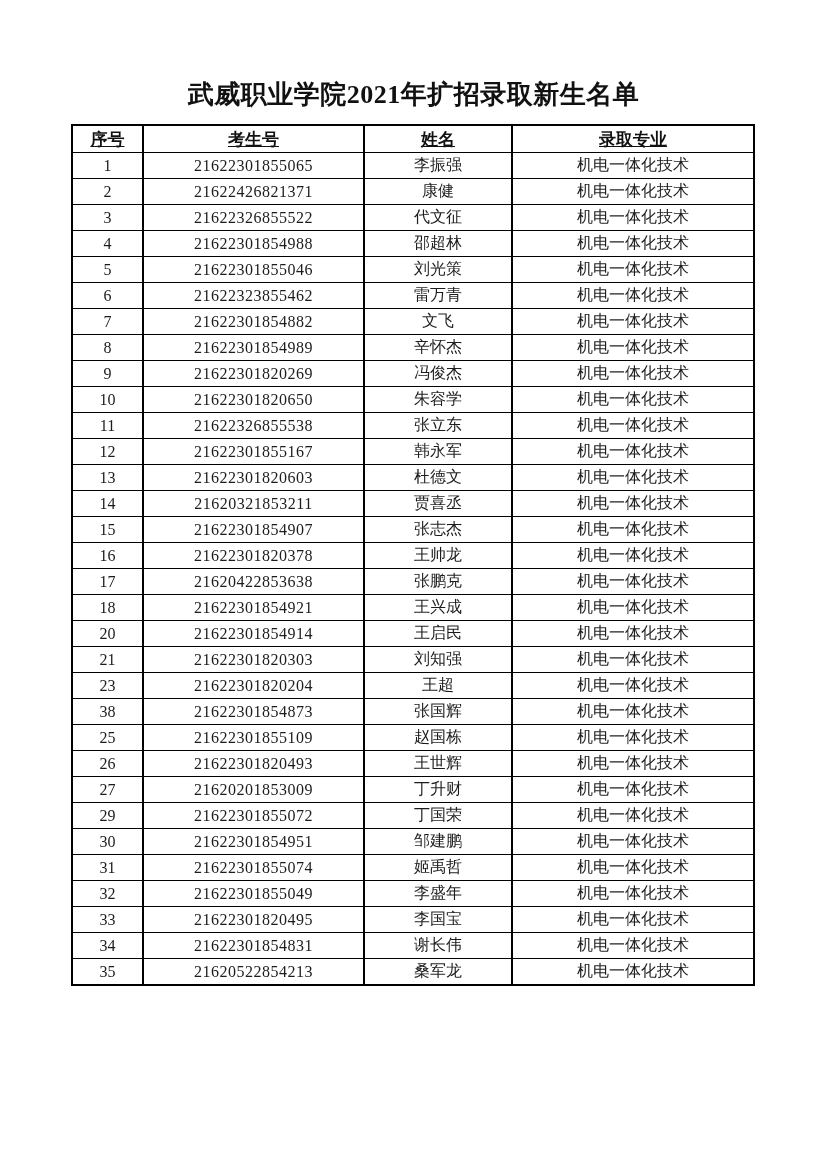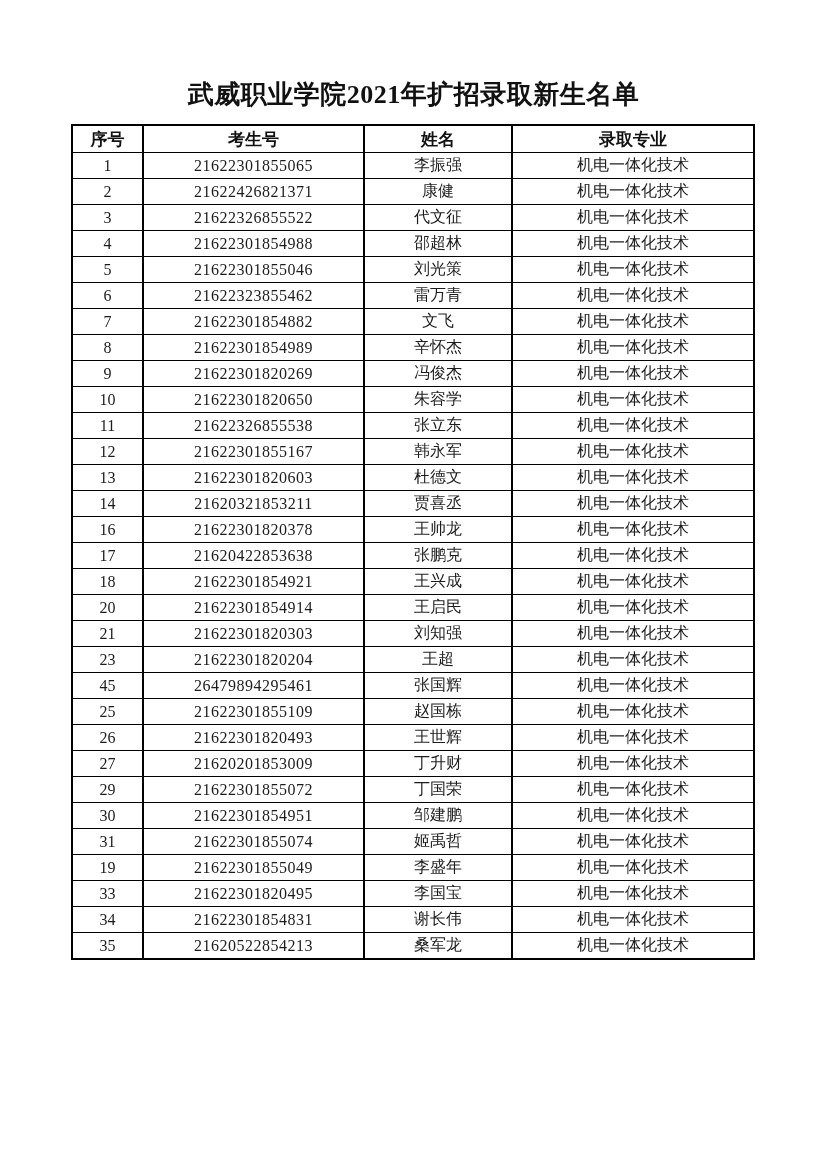--- a/index.html
+++ b/index.html
@@ -42,20 +42,21 @@
     vertical-align: middle;
     padding: 0;
     white-space: nowrap;
     overflow: hidden;
   }
   .admission-table th {
     height: 26px;
     font-size: 17px;
     font-weight: bold;
     color: #111111;
+    text-decoration: underline;
   }
   .admission-table td {
     height: 25px;
     font-size: 16px;
     font-weight: normal;
     color: #1c1c1c;
   }
   .col-no      { width: 71px; }
   .col-cand    { width: 221px; }
   .col-name    { width: 148px; }
@@ -176,20 +177,26 @@
       <td class="cell-major">机电一体化技术</td>
     </tr>
 
     <tr>
       <td class="cell-no">14</td>
       <td class="cell-candidate-no">21620321853211</td>
       <td class="cell-name">贾喜丞</td>
       <td class="cell-major">机电一体化技术</td>
     </tr>
 
+    <tr>
+      <td class="cell-no">15</td>
+      <td class="cell-candidate-no">21622301854907</td>
+      <td class="cell-name">张志杰</td>
+      <td class="cell-major">机电一体化技术</td>
+    </tr>
 
     <tr>
       <td class="cell-no">16</td>
       <td class="cell-candidate-no">21622301820378</td>
       <td class="cell-name">王帅龙</td>
       <td class="cell-major">机电一体化技术</td>
     </tr>
 
     <tr>
       <td class="cell-no">17</td>
@@ -222,22 +229,22 @@
 
 
     <tr>
       <td class="cell-no">23</td>
       <td class="cell-candidate-no">21622301820204</td>
       <td class="cell-name">王超</td>
       <td class="cell-major">机电一体化技术</td>
     </tr>
 
     <tr>
-      <td class="cell-no">45</td>
-      <td class="cell-candidate-no">26479894295461</td>
+      <td class="cell-no">38</td>
+      <td class="cell-candidate-no">21622301854873</td>
       <td class="cell-name">张国辉</td>
       <td class="cell-major">机电一体化技术</td>
     </tr>
 
     <tr>
       <td class="cell-no">25</td>
       <td class="cell-candidate-no">21622301855109</td>
       <td class="cell-name">赵国栋</td>
       <td class="cell-major">机电一体化技术</td>
     </tr>
@@ -272,21 +279,21 @@
     </tr>
 
     <tr>
       <td class="cell-no">31</td>
       <td class="cell-candidate-no">21622301855074</td>
       <td class="cell-name">姬禹哲</td>
       <td class="cell-major">机电一体化技术</td>
     </tr>
 
     <tr>
-      <td class="cell-no">19</td>
+      <td class="cell-no">32</td>
       <td class="cell-candidate-no">21622301855049</td>
       <td class="cell-name">李盛年</td>
       <td class="cell-major">机电一体化技术</td>
     </tr>
 
     <tr>
       <td class="cell-no">33</td>
       <td class="cell-candidate-no">21622301820495</td>
       <td class="cell-name">李国宝</td>
       <td class="cell-major">机电一体化技术</td>

